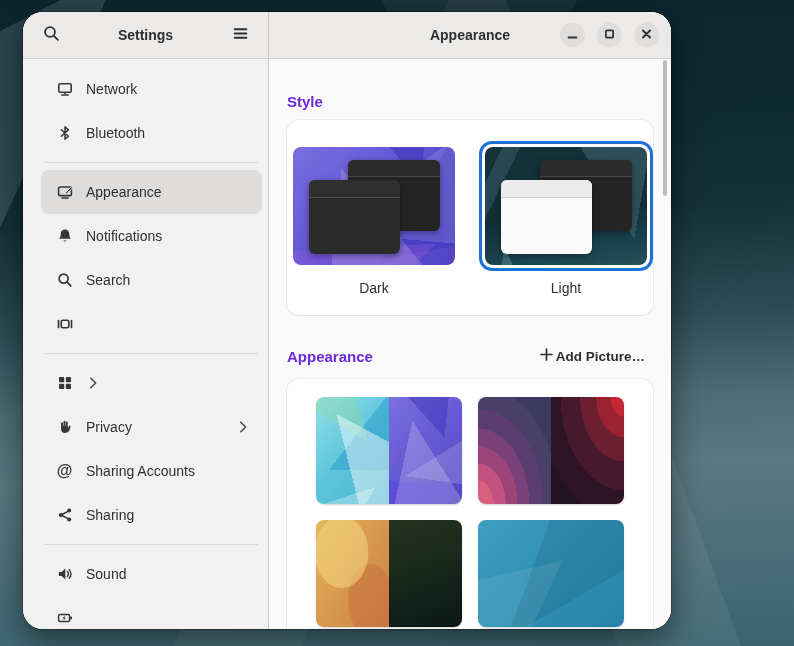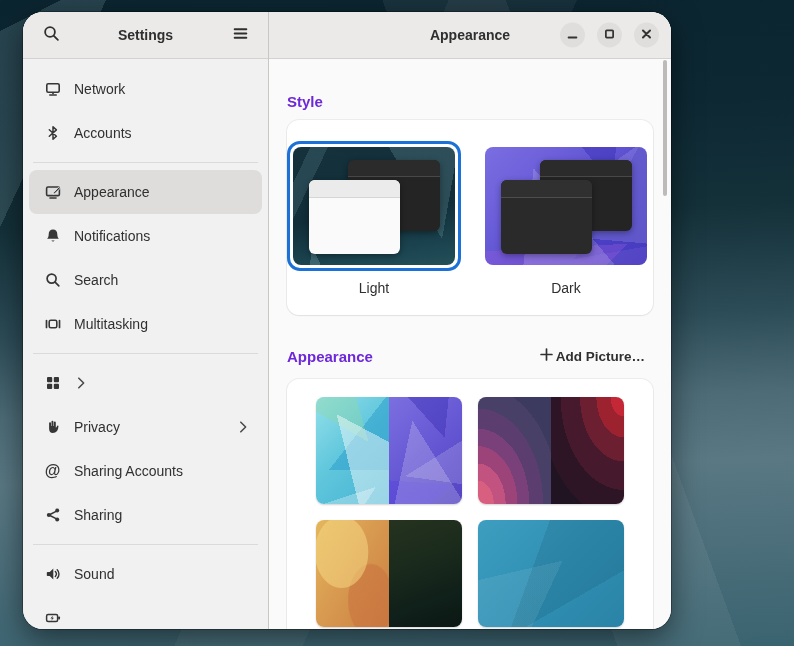--- a/index.html
+++ b/index.html
@@ -26,21 +26,21 @@
 
   
   .sidebar { width:273px; background:#f2f1f1; border-right:1px solid #c9c7c6; display:flex; flex-direction:column; }
   .sidebar-header {
     height:47px; flex:0 0 47px; background:#ebeae9; border-bottom:1px solid #d4d2d1;
     display:flex; align-items:center; padding:0 12px;
   }
   .hdr-btn { width:32px; height:32px; border:none; background:transparent; display:grid; place-items:center; border-radius:6px; cursor:pointer; color:#2f2f2f; }
   .sidebar-title, .main-title { flex:1; text-align:center; font-size:14px; font-weight:700; color:#2f2f2f; }
 
-  .sidebar-list { flex:1; padding:8px 6px 8px; overflow:hidden; }
+  .sidebar-list { flex:1; padding:8px 6px 8px; overflow:hidden;margin-left:12px; }
   .side-item {
     height:44px; display:flex; align-items:center; gap:13px;
     padding:0 12px 0 15px; border-radius:8px; cursor:pointer; color:#343434;
   }
   .side-item.selected { background:#dedddc; }
   .side-item .icon { width:17px; height:17px; display:grid; place-items:center; color:#363636; }
   .side-item .icon svg { display:block; }
   .side-item .lbl { font-size:14px; color:#303030; flex:1; }
   .side-item .at-glyph { font-size:16px; font-weight:600; line-height:1; }
   .chev { color:#4a4a4a; display:grid; place-items:center; }
@@ -178,21 +178,21 @@
         </span>
         <span class="lbl">Network</span>
       </div>
 
       <div class="side-item">
         <span class="icon">
           <svg width="16" height="16" viewBox="0 0 16 16">
               <path d="M4.3 4.8 L11.4 11.2 L8 14.2 L8 1.8 L11.4 4.9 L4.3 11.2" fill="none" stroke="currentColor" stroke-width="1.5" stroke-linejoin="round" stroke-linecap="round"></path>
             </svg>
         </span>
-        <span class="lbl">Accounts</span>
+        <span class="lbl">Bluetooth</span>
       </div>
 
       <div class="sep"></div>
 
       <div class="side-item selected">
         <span class="icon">
           <svg width="16" height="16" viewBox="0 0 16 16">
               <rect x="1.6" y="3" width="12.8" height="8.6" rx="1.4" fill="none" stroke="currentColor" stroke-width="1.6"></rect>
               <path d="M5 14h6" stroke="currentColor" stroke-width="1.6" stroke-linecap="round"></path>
               <path d="M8.6 8.6 L13.6 3.2 L15 4.6 L9.8 9.6 L8 10.2 Z" fill="currentColor" stroke="#f2f1f1" stroke-width="0.8"></path>
@@ -221,21 +221,20 @@
         <span class="lbl">Search</span>
       </div>
 
       <div class="side-item">
         <span class="icon">
           <svg width="16" height="16" viewBox="0 0 16 16">
               <rect x="4.2" y="4.2" width="7.6" height="7.6" rx="1.6" fill="none" stroke="currentColor" stroke-width="1.6"></rect>
               <path d="M1.5 4.5v7M14.5 4.5v7" stroke="currentColor" stroke-width="1.7" stroke-linecap="round"></path>
             </svg>
         </span>
-        <span class="lbl">Multitasking</span>
       </div>
 
       <div class="sep"></div>
 
       <div class="side-item">
         <span class="icon">
           <svg width="16" height="16" viewBox="0 0 16 16">
               <rect x="2" y="2" width="5.2" height="5.2" rx="1" fill="currentColor"></rect>
               <rect x="8.8" y="2" width="5.2" height="5.2" rx="1" fill="currentColor"></rect>
               <rect x="2" y="8.8" width="5.2" height="5.2" rx="1" fill="currentColor"></rect>
@@ -331,47 +330,47 @@
           </span>
         </button>
       </div>
     </div>
 
     <div class="content">
 
       <div class="section-heading">Style</div>
 
       <div class="card style-card">
+        <div class="style-option">
+          <div class="thumb-frame">
+            <div class="style-thumb thumb-dark-bg">
+              <div class="mini-window mw-back">
+                  <div class="tbar"></div>
+                </div>
+              <div class="mini-window mw-front-dark">
+                  <div class="tbar"></div>
+                </div>
+            </div>
+          </div>
+          <div class="opt-label">Dark</div>
+        </div>
+
         <div class="style-option selected">
           <div class="thumb-frame">
             <div class="style-thumb thumb-light">
               <div class="mini-window mw-back">
                   <div class="tbar"></div>
                 </div>
               <div class="mini-window mw-front-light">
                   <div class="tbar"></div>
                 </div>
             </div>
           </div>
           <div class="opt-label">Light</div>
         </div>
-
-        <div class="style-option">
-          <div class="thumb-frame">
-            <div class="style-thumb thumb-dark-bg">
-              <div class="mini-window mw-back">
-                  <div class="tbar"></div>
-                </div>
-              <div class="mini-window mw-front-dark">
-                  <div class="tbar"></div>
-                </div>
-            </div>
-          </div>
-          <div class="opt-label">Dark</div>
-        </div>
       </div>
 
       <div class="bg-header">
         <div class="section-heading">Appearance</div>
         <button class="add-pic-btn">
           <span>
             <svg width="15" height="15" viewBox="0 0 16 16">
                 <path d="M8 2.2v11.6 M2.2 8h11.6" stroke="currentColor" stroke-width="1.8" stroke-linecap="round"></path>
               </svg>
           </span>

